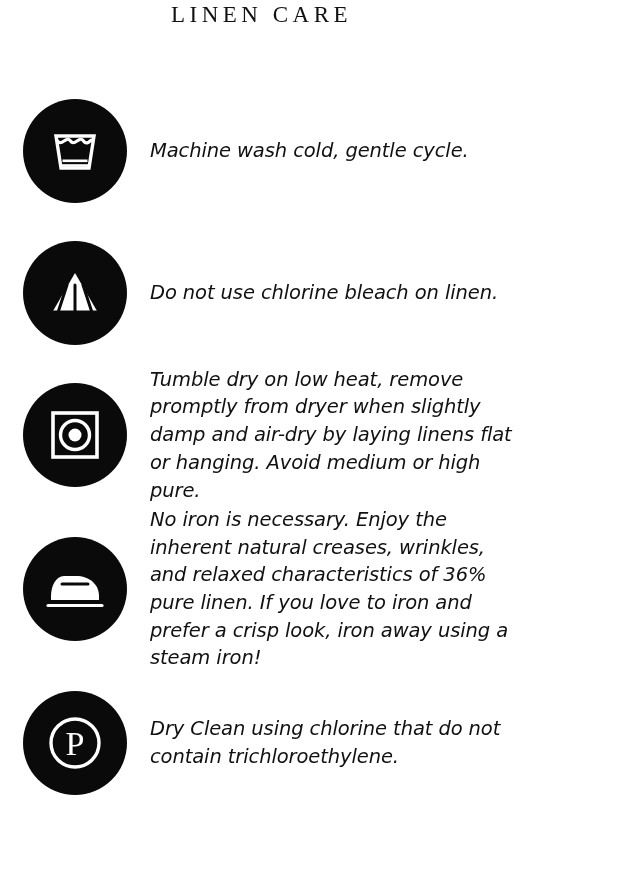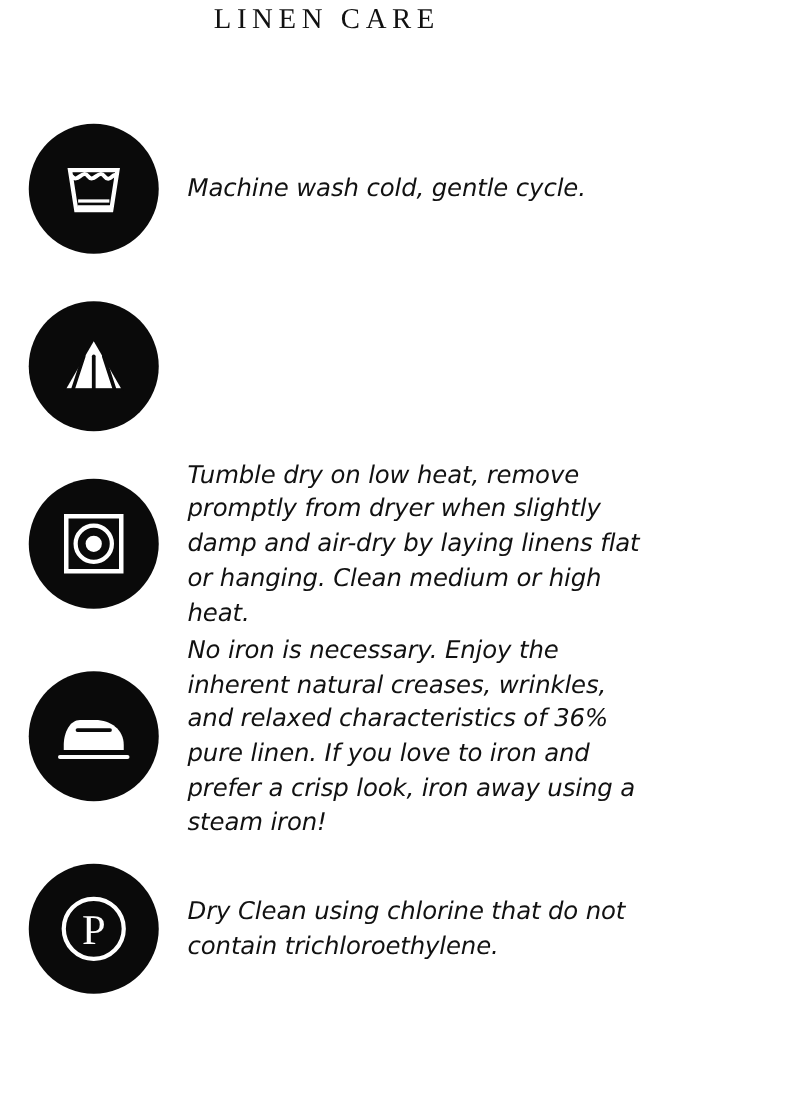--- a/index.html
+++ b/index.html
@@ -101,34 +101,37 @@
           <svg width="64" height="64" viewBox="0 0 64 64" aria-hidden="true">
             <path d="M32 12 L54 50 L10 50 Z" fill="#ffffff"></path>
             <path d="M24 24 L15.5 50" stroke="#0a0a0a" stroke-width="3" stroke-linecap="round"></path>
             <path d="M32 24 L32 50" stroke="#0a0a0a" stroke-width="3" stroke-linecap="round"></path>
             <path d="M40 24 L48.5 50" stroke="#0a0a0a" stroke-width="3" stroke-linecap="round"></path>
             <path d="M10 50 L54 50" stroke="#0a0a0a" stroke-width="0"></path>
             <path d="M8 50.6 L56 50.6" stroke="#0a0a0a" stroke-width="2.2"></path>
           </svg>
         </div>
       </div>
+      <div class="text-cell">
+        <div class="care-text">Do not use chlorine bleach on linen.</div>
+      </div>
     </div>
 
     <div class="care-row">
       <div class="icon-cell">
         <div class="badge">
           <svg width="62" height="62" viewBox="0 0 62 62" aria-hidden="true">
             <rect x="9" y="9" width="44" height="44" fill="none" stroke="#ffffff" stroke-width="3.6"></rect>
             <circle cx="31" cy="31" r="14.5" fill="none" stroke="#ffffff" stroke-width="3.4"></circle>
             <circle cx="31" cy="31" r="6.5" fill="#ffffff"></circle>
           </svg>
         </div>
       </div>
       <div class="text-cell">
-        <div class="care-text">Tumble dry on low heat, remove promptly from dryer when slightly damp and air-dry by laying linens flat or hanging. Clean medium or high heat.</div>
+        <div class="care-text">Tumble dry on low heat, remove promptly from dryer when slightly damp and air-dry by laying linens flat or hanging. Avoid medium or high pure.</div>
       </div>
     </div>
 
     <div class="care-row">
       <div class="icon-cell">
         <div class="badge">
           <svg width="66" height="66" viewBox="0 0 66 66" aria-hidden="true">
             <path d="M9 44 L57 44 L57 40 C57 28, 47 20, 34 20 L22 20 C14 20, 9 30, 9 40 Z" fill="#ffffff"></path>
             <path d="M20 28 L46 28" stroke="#0a0a0a" stroke-width="3" stroke-linecap="round"></path>
             <path d="M6 49.5 L60 49.5" stroke="#ffffff" stroke-width="3.2" stroke-linecap="round"></path>

